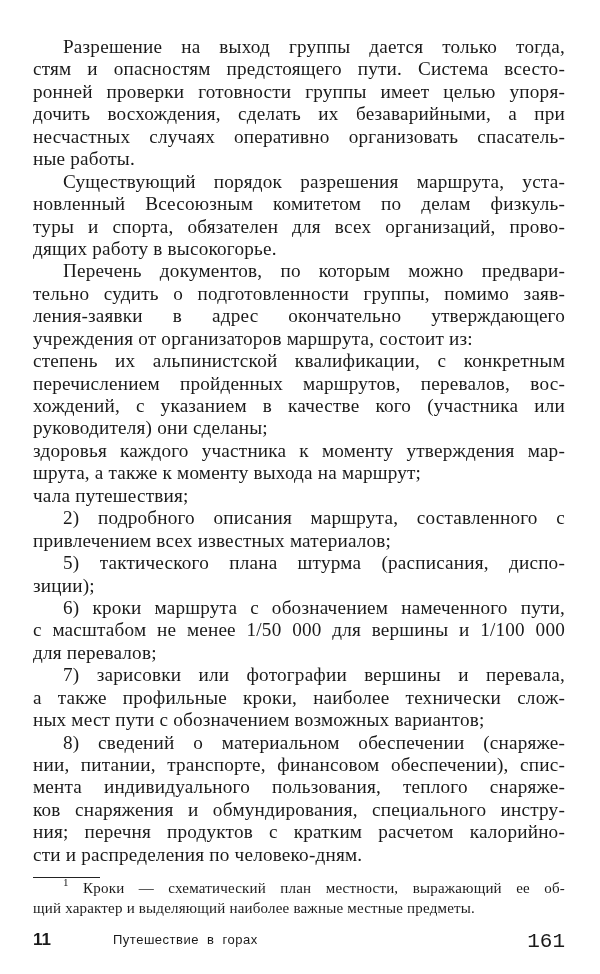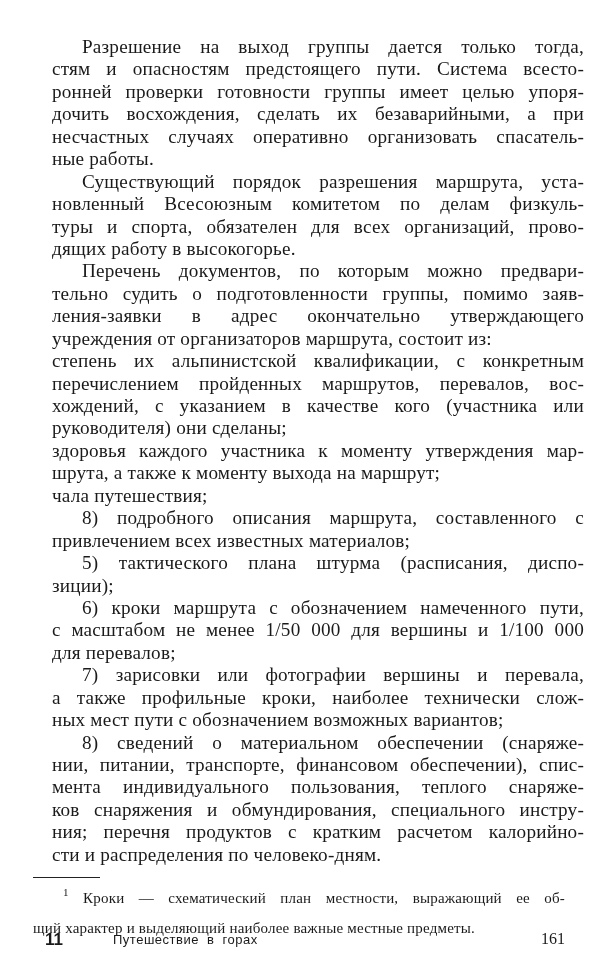--- a/index.html
+++ b/index.html
@@ -13,21 +13,20 @@
     position: relative;
     overflow: hidden;
     color: #1a1a1a;
     font-family: "Liberation Serif", "DejaVu Serif", serif;
   }
   .page {
     position: absolute;
     left: 33px;
     top: 36px;
     width: 532px;
-    margin-left: 19px;
   }
   .line {
     display: block;
     height: 22.45px;
     line-height: 22.45px;
     font-size: 19.2px;
     text-align: justify;
     text-align-last: justify;
     white-space: nowrap;
     letter-spacing: 0.2px;
@@ -60,51 +59,50 @@
     left: 33px;
     top: 879px;
     width: 532px;
   }
   .footnote .line {
     font-size: 15px;
     height: 19.5px;
     line-height: 19.5px;
     white-space: normal;
     overflow: hidden;
-    margin-top: 10px;
   }
   .footer {
     position: absolute;
     left: 33px;
     top: 930px;
     width: 532px;
     height: 24px;
     font-family: "Liberation Sans", "DejaVu Sans", sans-serif;
   }
   .sig {
     position: absolute;
-    left: 12px;
+    left: 0;
     top: 0;
     font-size: 17px;
     font-weight: bold;
   }
   .running-title {
     position: absolute;
     left: 80px;
     top: 2px;
     font-size: 13px;
     letter-spacing: 0.5px;
     word-spacing: 4px;
   }
   .page-number {
     position: absolute;
     right: 0;
     top: 0;
-    font-size: 16px;
-    font-family: Liberation Serif, serif;
+    font-size: 21px;
+    font-family: Liberation Mono, monospace;
   }
 </style>
 </head>
 <body>
 
 <div class="page body-text">
   <span class="line indent">Разрешение на выход группы дается только тогда,</span>
   <span class="line">стям и опасностям предстоящего пути. Система всесто-</span>
   <span class="line">ронней проверки готовности группы имеет целью упоря-</span>
   <span class="line">дочить восхождения, сделать их безаварийными, а при</span>
@@ -118,21 +116,21 @@
   <span class="line">тельно судить о подготовленности группы, помимо заяв-</span>
   <span class="line">ления-заявки в адрес окончательно утверждающего</span>
   <span class="line last">учреждения от организаторов маршрута, состоит из:</span>
   <span class="line">степень их альпинистской квалификации, с конкретным</span>
   <span class="line">перечислением пройденных маршрутов, перевалов, вос-</span>
   <span class="line">хождений, с указанием в качестве кого (участника или</span>
   <span class="line last">руководителя) они сделаны;</span>
   <span class="line">здоровья каждого участника к моменту утверждения мар-</span>
   <span class="line last">шрута, а также к моменту выхода на маршрут;</span>
   <span class="line last">чала путешествия;</span>
-  <span class="line indent">8) подробного описания маршрута, составленного с</span>
+  <span class="line indent">2) подробного описания маршрута, составленного с</span>
   <span class="line last">привлечением всех известных материалов;</span>
   <span class="line indent">5) тактического плана штурма (расписания, диспо-</span>
   <span class="line last">зиции);</span>
   <span class="line indent">6) кроки маршрута с обозначением намеченного пути,</span>
   <span class="line">с масштабом не менее 1/50 000 для вершины и 1/100 000</span>
   <span class="line last">для перевалов;</span>
   <span class="line indent">7) зарисовки или фотографии вершины и перевала,</span>
   <span class="line">а также профильные кроки, наиболее технически слож-</span>
   <span class="line last">ных мест пути с обозначением возможных вариантов;</span>
   <span class="line indent">8) сведений о материальном обеспечении (снаряже-</span>

